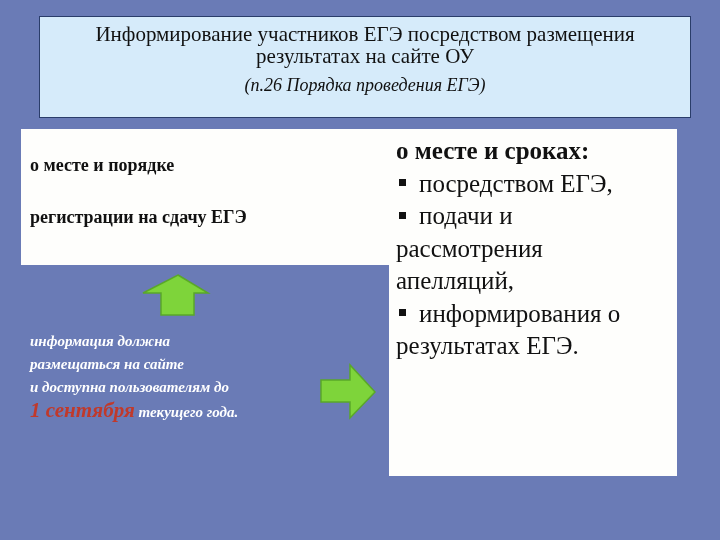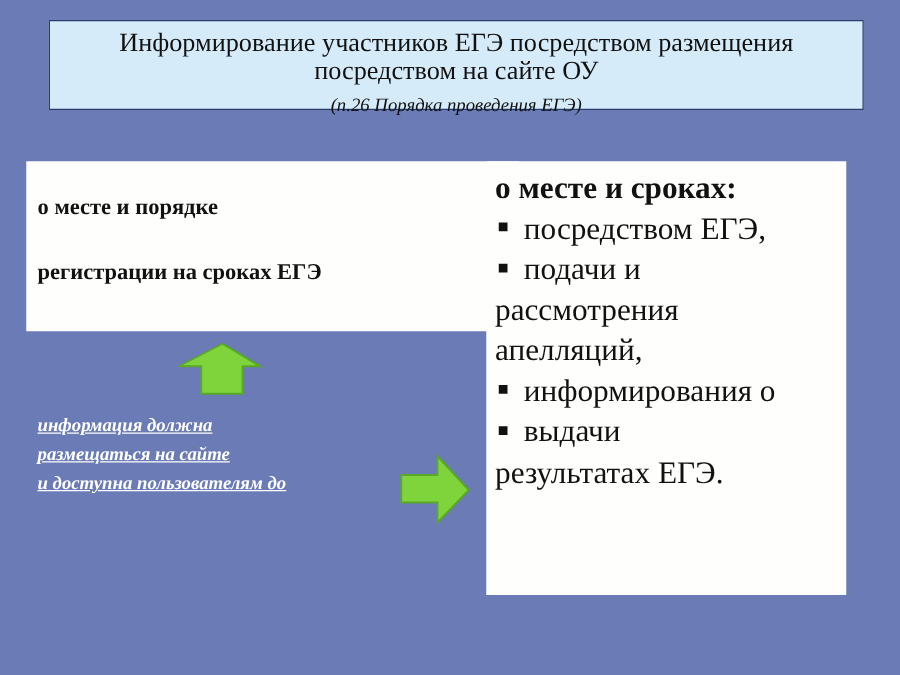--- a/index.html
+++ b/index.html
@@ -2,87 +2,87 @@
 <html><head>
 <meta charset="utf-8">
 <style>
   html, body { margin: 0; padding: 0; }
   body {
     width: 720px; height: 540px; overflow: hidden; position: relative;
     background: #6a7bb6;
     font-family: "Liberation Serif", "DejaVu Serif", serif;
   }
   .header-box {
-    position: absolute; left: 39px; top: 16px; width: 652px; height: 72px;
+    position: absolute; left: 39px; top: 16px; width: 652px; height: 102px;
     background: #d6ebfa; border: 1px solid #2a3d6a; box-sizing: border-box;
     text-align: center; color: #111;
   }
   .header-title {
     margin-top: 6px; font-size: 21px; line-height: 22px;
   }
   .header-sub {
-    margin-top: 9px; font-size: 15px; font-style: italic; line-height: 18px;
+    margin-top: 9px; font-size: 18px; font-style: italic; line-height: 18px;
   }
   .left-box {
     position: absolute; left: 21px; top: 129px; width: 394px; height: 136px;
     background: #fefefc; box-sizing: border-box; padding-left: 9px;
     color: #111; font-weight: bold; font-size: 18px;
   }
   .left-line1 { position: absolute; left: 9px; top: 26px; }
   .left-line2 { position: absolute; left: 9px; top: 78px; }
   .up-arrow { position: absolute; left: 140px; top: 272px; width: 72px; height: 46px; }
   .right-arrow { position: absolute; left: 318px; top: 362px; width: 60px; height: 60px; }
   .note {
     position: absolute; left: 30px; top: 330px; width: 290px;
-    color: #ffffff; font-style: italic; font-weight: bold; font-size: 15px; line-height: 23px; text-decoration: underline;
+    color: #ffffff; font-style: italic; font-weight: bold; font-size: 15px; line-height: 23px;
   }
   .note .date { color: #c0392b; font-size: 21px; }
   .right-box {
     position: absolute; left: 389px; top: 129px; width: 288px; height: 347px;
     background: #fefefc; box-sizing: border-box; padding: 6px 6px 0 7px;
     color: #111; font-size: 25px; line-height: 32.5px;
   }
   .right-box .rb-title { font-weight: bold; }
   .bullet {
     display: inline-block; width: 7px; height: 7px; background: #111;
     margin: 0 13px 6px 3px; vertical-align: middle;
   }
 </style>
 </head>
 <body>
 
 <div class="header-box">
   <div class="header-title">
     <div>Информирование участников ЕГЭ посредством размещения</div>
-    <div>посредством на сайте ОУ</div>
+    <div>результатах на сайте ОУ</div>
   </div>
   <div class="header-sub">(п.26 Порядка проведения ЕГЭ)</div>
 </div>
 
 <div class="left-box">
   <div class="left-line1">о месте и порядке</div>
-  <div class="left-line2">регистрации на сроках ЕГЭ</div>
+  <div class="left-line2">регистрации на сдачу ЕГЭ</div>
 </div>
 
 <svg class="up-arrow" viewBox="0 0 72 46">
   <polygon points="38,3 68,21 54,21 54,43 21,43 21,21 3,21" fill="#7ed43a" stroke="#5aa828" stroke-width="1.5"></polygon>
 </svg>
 
 <div class="note">
   <div>информация должна</div>
   <div>размещаться на сайте</div>
   <div>и доступна пользователям до</div>
+  <div><span class="date">1 сентября</span><span> текущего года.</span></div>
 </div>
 
 <svg class="right-arrow" viewBox="0 0 60 60">
   <polygon points="3,18 32,18 32,3 57,30 32,56 32,40 3,40" fill="#7ed43a" stroke="#5aa828" stroke-width="1.5"></polygon>
 </svg>
 
 <div class="right-box">
   <div class="rb-title">о месте и сроках:</div>
   <div><span class="bullet"></span><span>посредством ЕГЭ,</span></div>
   <div><span class="bullet"></span><span>подачи и</span></div>
   <div>рассмотрения</div>
   <div>апелляций,</div>
   <div><span class="bullet"></span><span>информирования о</span></div>
-  <div><span class="bullet"></span><span>выдачи</span></div>
   <div>результатах ЕГЭ.</div>
 </div>
 
 </body></html>

